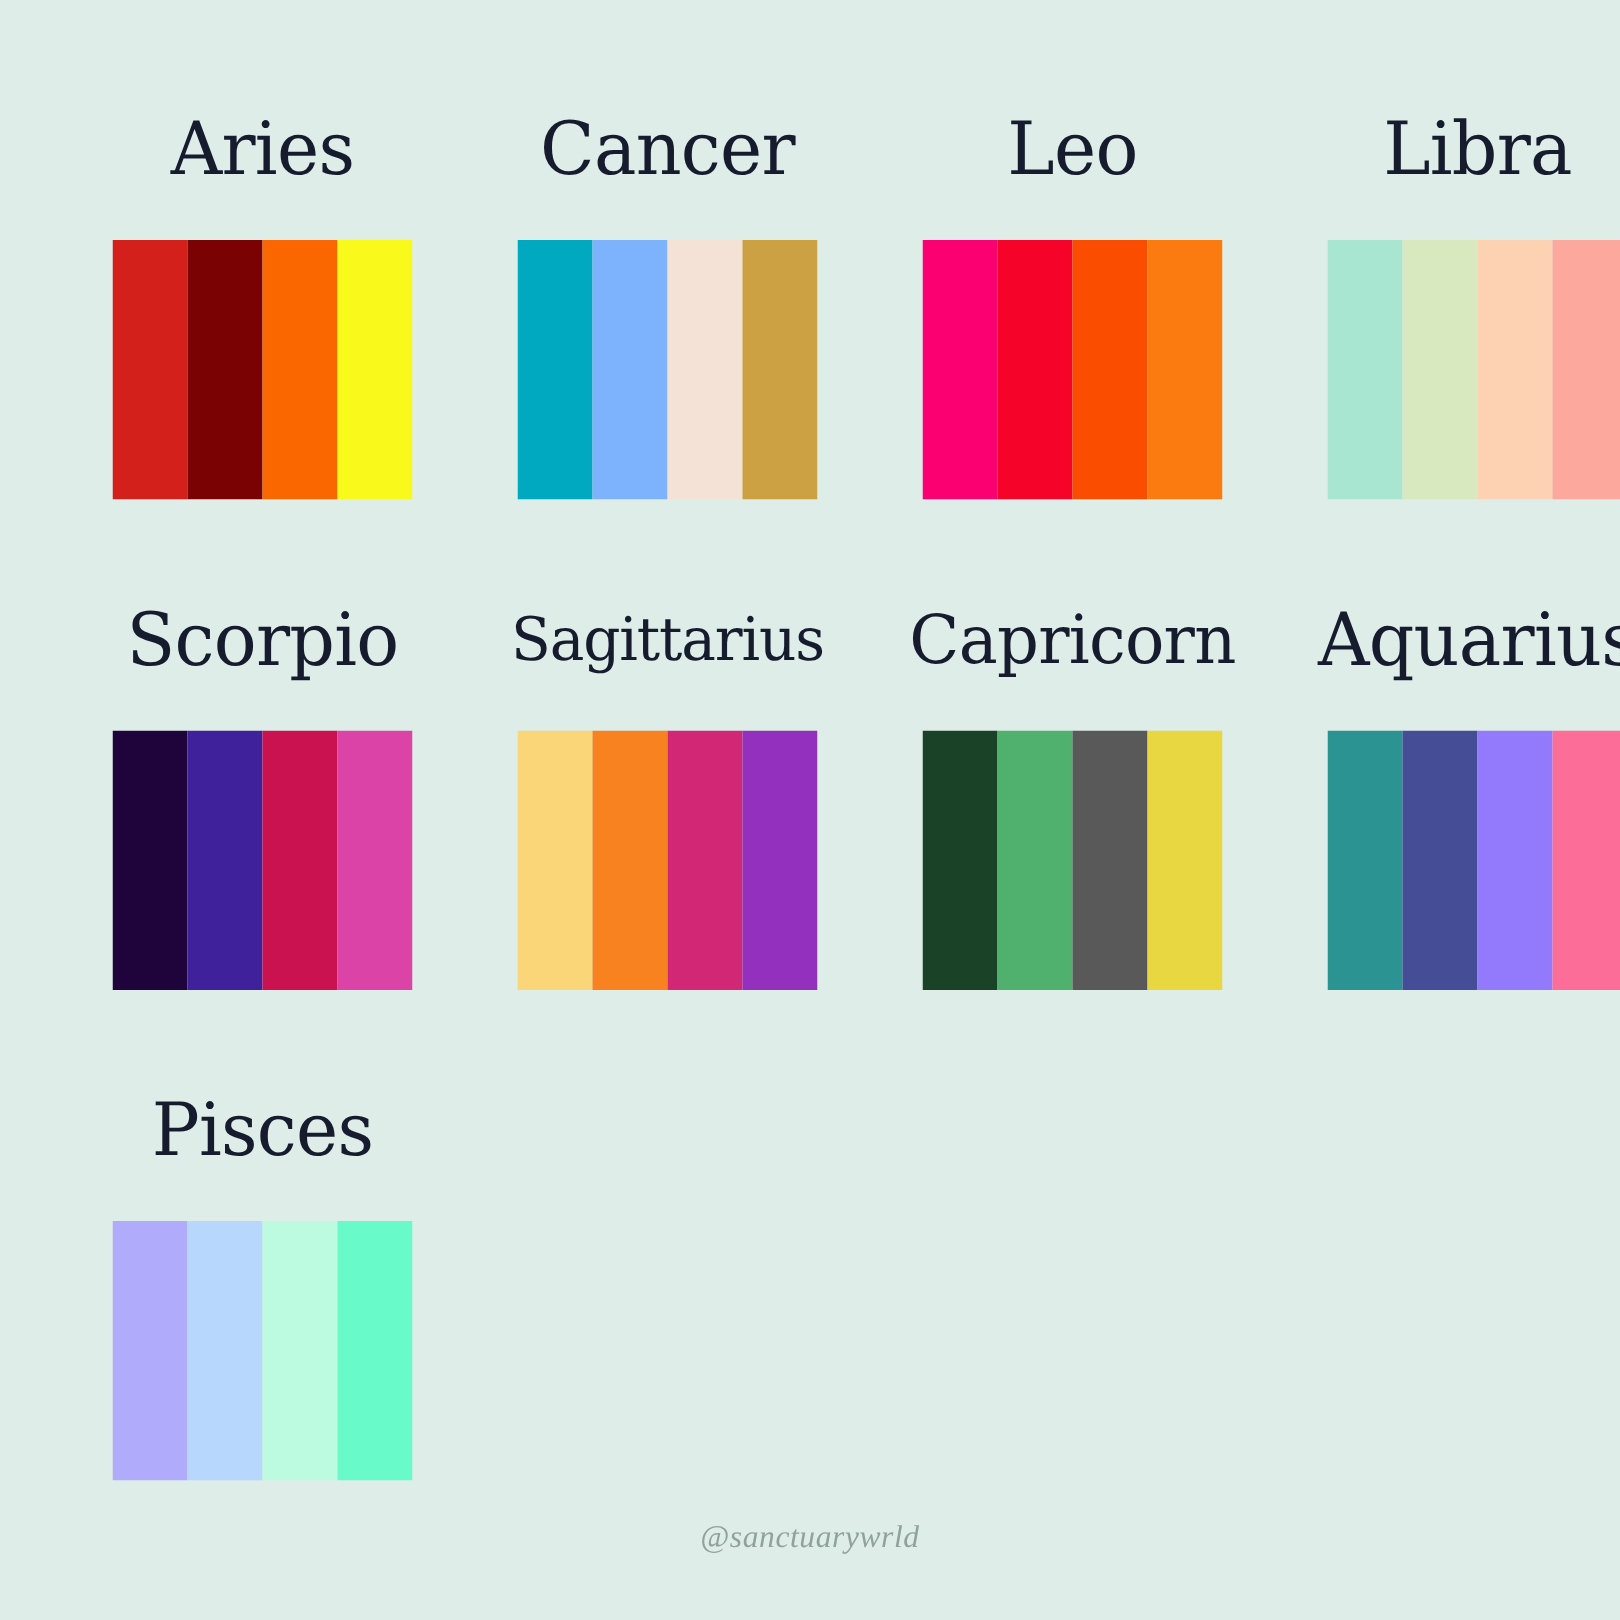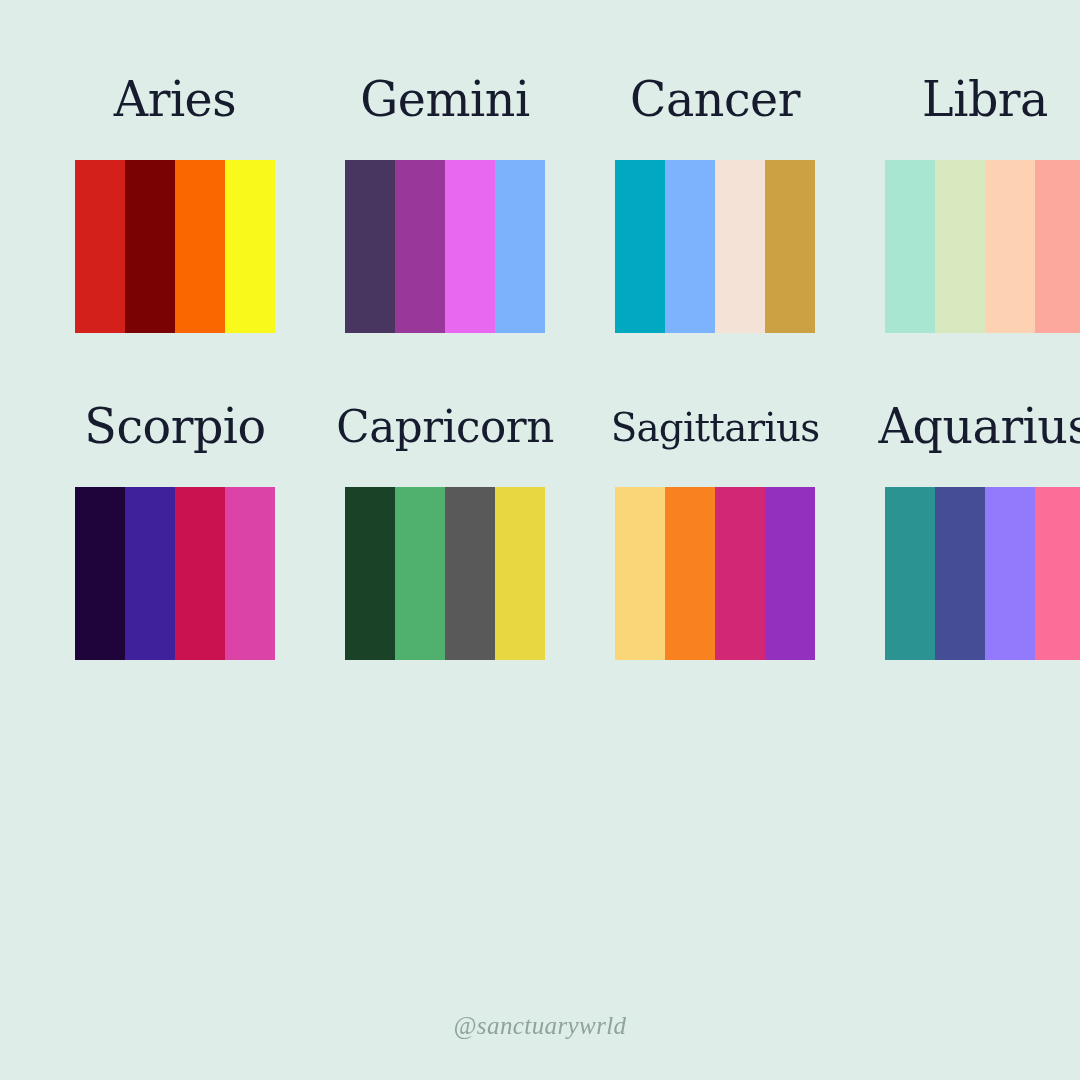--- a/index.html
+++ b/index.html
@@ -78,55 +78,55 @@
 
   .watermark {
     position: absolute;
     left: 0;
     top: 1012px;
     width: 1080px;
     text-align: center;
     color: #8fa39d;
     font-family: "Liberation Serif", serif;
     font-style: italic;
-    font-size: 25px;
+    font-size: 21px;
     letter-spacing: 0.4px;
   }
 </style>
 </head>
 <body style="background: rgb(222, 237, 232);">
 
 <div id="poster" style="background: rgb(222, 237, 232);">
 
   <div class="grid" id="palette-grid">
       <div class="palette-card">
         <div class="sign-title" style="color: rgb(22, 28, 46);">Aries</div>
         <div class="swatch-strip">
           <div class="swatch" title="#d4201a" style="background: rgb(212, 32, 26);"></div>
           <div class="swatch" title="#7a0202" style="background: rgb(122, 2, 2);"></div>
           <div class="swatch" title="#fa6600" style="background: rgb(250, 102, 0);"></div>
           <div class="swatch" title="#f9f91c" style="background: rgb(249, 249, 28);"></div>
         </div>
       </div>
       <div class="palette-card">
-        <div class="sign-title" style="color: rgb(22, 28, 46);">Gemini</div>
-        <div class="swatch-strip">
-          <div class="swatch" title="#483661" style="background: rgb(72, 54, 97);"></div>
-          <div class="swatch" title="#9a379b" style="background: rgb(154, 55, 155);"></div>
-          <div class="swatch" title="#e869ef" style="background: rgb(232, 105, 239);"></div>
-          <div class="swatch" title="#7cb1fc" style="background: rgb(124, 177, 252);"></div>
-        </div>
-      </div>
-      <div class="palette-card">
         <div class="sign-title" style="color: rgb(22, 28, 46);">Cancer</div>
         <div class="swatch-strip">
           <div class="swatch" title="#00a9bf" style="background: rgb(0, 169, 191);"></div>
           <div class="swatch" title="#7cb3fc" style="background: rgb(124, 179, 252);"></div>
           <div class="swatch" title="#f5e2d6" style="background: rgb(245, 226, 214);"></div>
           <div class="swatch" title="#cba143" style="background: rgb(203, 161, 67);"></div>
+        </div>
+      </div>
+      <div class="palette-card">
+        <div class="sign-title" style="color: rgb(22, 28, 46);">Leo</div>
+        <div class="swatch-strip">
+          <div class="swatch" title="#fb0070" style="background: rgb(251, 0, 112);"></div>
+          <div class="swatch" title="#f50329" style="background: rgb(245, 3, 41);"></div>
+          <div class="swatch" title="#fa4d00" style="background: rgb(250, 77, 0);"></div>
+          <div class="swatch" title="#fb7b10" style="background: rgb(251, 123, 16);"></div>
         </div>
       </div>
       <div class="palette-card">
         <div class="sign-title" style="color: rgb(22, 28, 46);">Libra</div>
         <div class="swatch-strip">
           <div class="swatch" title="#a8e6d2" style="background: rgb(168, 230, 210);"></div>
           <div class="swatch" title="#d9e9bf" style="background: rgb(217, 233, 191);"></div>
           <div class="swatch" title="#fdd2b3" style="background: rgb(253, 210, 179);"></div>
           <div class="swatch" title="#fca89d" style="background: rgb(252, 168, 157);"></div>
         </div>
@@ -134,43 +134,52 @@
       <div class="palette-card">
         <div class="sign-title" style="color: rgb(22, 28, 46);">Scorpio</div>
         <div class="swatch-strip">
           <div class="swatch" title="#1f043c" style="background: rgb(31, 4, 60);"></div>
           <div class="swatch" title="#40219c" style="background: rgb(64, 33, 156);"></div>
           <div class="swatch" title="#cb1250" style="background: rgb(203, 18, 80);"></div>
           <div class="swatch" title="#db44a6" style="background: rgb(219, 68, 166);"></div>
         </div>
       </div>
       <div class="palette-card">
+        <div class="sign-title long" style="color: rgb(22, 28, 46);">Sagittarius</div>
+        <div class="swatch-strip">
+          <div class="swatch" title="#fbd679" style="background: rgb(251, 214, 121);"></div>
+          <div class="swatch" title="#f7821f" style="background: rgb(247, 130, 31);"></div>
+          <div class="swatch" title="#d12775" style="background: rgb(209, 39, 117);"></div>
+          <div class="swatch" title="#9331be" style="background: rgb(147, 49, 190);"></div>
+        </div>
+      </div>
+      <div class="palette-card">
         <div class="sign-title medium" style="color: rgb(22, 28, 46);">Capricorn</div>
         <div class="swatch-strip">
           <div class="swatch" title="#1a4226" style="background: rgb(26, 66, 38);"></div>
           <div class="swatch" title="#50b06d" style="background: rgb(80, 176, 109);"></div>
           <div class="swatch" title="#595959" style="background: rgb(89, 89, 89);"></div>
           <div class="swatch" title="#e8d741" style="background: rgb(232, 215, 65);"></div>
-        </div>
-      </div>
-      <div class="palette-card">
-        <div class="sign-title long" style="color: rgb(22, 28, 46);">Sagittarius</div>
-        <div class="swatch-strip">
-          <div class="swatch" title="#fbd679" style="background: rgb(251, 214, 121);"></div>
-          <div class="swatch" title="#f7821f" style="background: rgb(247, 130, 31);"></div>
-          <div class="swatch" title="#d12775" style="background: rgb(209, 39, 117);"></div>
-          <div class="swatch" title="#9331be" style="background: rgb(147, 49, 190);"></div>
         </div>
       </div>
       <div class="palette-card">
         <div class="sign-title" style="color: rgb(22, 28, 46);">Aquarius</div>
         <div class="swatch-strip">
           <div class="swatch" title="#2b9391" style="background: rgb(43, 147, 145);"></div>
           <div class="swatch" title="#444d96" style="background: rgb(68, 77, 150);"></div>
           <div class="swatch" title="#9379fc" style="background: rgb(147, 121, 252);"></div>
           <div class="swatch" title="#fc6e97" style="background: rgb(252, 110, 151);"></div>
         </div>
       </div>
+      <div class="palette-card">
+        <div class="sign-title" style="color: rgb(22, 28, 46);">Pisces</div>
+        <div class="swatch-strip">
+          <div class="swatch" title="#b1abfb" style="background: rgb(177, 171, 251);"></div>
+          <div class="swatch" title="#b8d7fc" style="background: rgb(184, 215, 252);"></div>
+          <div class="swatch" title="#bcfbdf" style="background: rgb(188, 251, 223);"></div>
+          <div class="swatch" title="#68fbc9" style="background: rgb(104, 251, 201);"></div>
+        </div>
+      </div>
     </div>
 
   <div class="watermark" style="color: rgb(143, 163, 157);">@sanctuarywrld</div>
 
 </div>
 
 </body></html>

